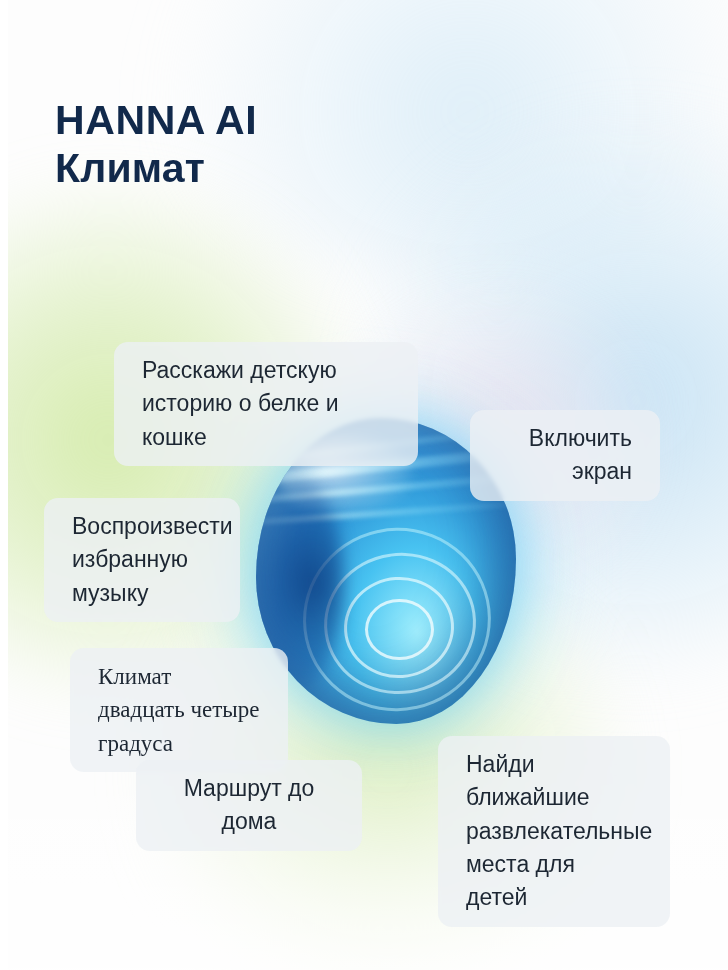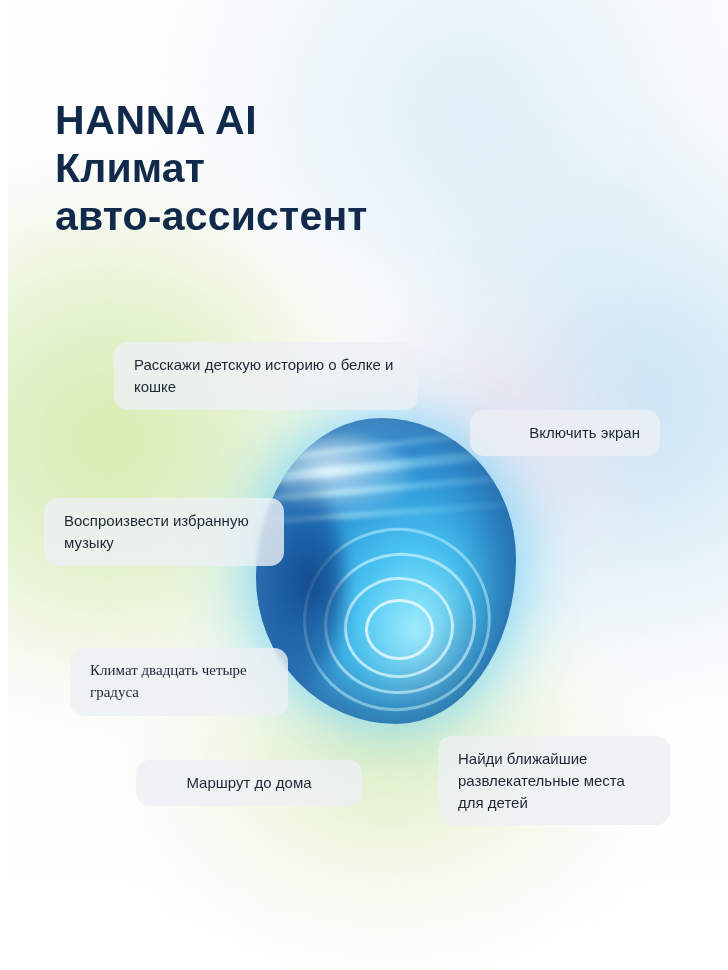--- a/index.html
+++ b/index.html
@@ -182,31 +182,31 @@
     background: radial-gradient(ellipse at 70% 50%, rgba(8,45,115,0.75) 0%, rgba(10,60,140,0.3) 55%, rgba(255,255,255,0) 78%);
     filter: blur(8px);
   }
 
   
   .bubble {
     position: absolute;
     border-radius: 14px;
     background: rgba(236,240,244,0.80);
     color: #1d2733;
-    font-size: 15px;
+    font-size: 23px;
     line-height: 1.45;
-    padding: 12px 20px;
+    padding: 12px 28px;
     box-sizing: border-box;
     backdrop-filter: blur(2px);
   }
   .bubble.center { text-align: center; }
 
   #b-story     { left: 106px; top: 342px;  width: 304px; }
   #b-screen    { left: 462px; top: 410px;  width: 190px; text-align: right; }
-  #b-music     { left: 36px;  top: 498px;  width: 240px; }
+  #b-music     { left: 36px;  top: 498px;  width: 196px; }
   #b-remind    { left: 490px; top: 556px;  width: 202px; }
   #b-climate   { left: 62px;  top: 648px;  width: 218px; font-family: Liberation Serif, serif; }
   #b-route     { left: 128px; top: 760px;  width: 226px; }
   #b-places    { left: 430px; top: 736px;  width: 232px; }
 </style>
 </head>
 <body>
 
 <div class="poster">
 
@@ -215,21 +215,20 @@
     <div class="wash-green-left"></div>
     <div class="wash-blue-right"></div>
     <div class="wash-pink"></div>
     <div class="wash-green-bottom"></div>
     <div class="wash-white-bottom"></div>
   </div>
 
   <h1 class="headline">
     <span class="line-brand">HANNA AI</span>
     <span class="line-2">Климат</span>
-    <span class="line-3">авто-ассистент</span>
   </h1>
 
   <div class="orb-wrap">
     <div class="orb-glow"></div>
     <div class="orb">
       <div class="band b4"></div>
       <div class="band b1"></div>
       <div class="band b2"></div>
       <div class="band b3"></div>
       <div class="ripple r1"></div>

